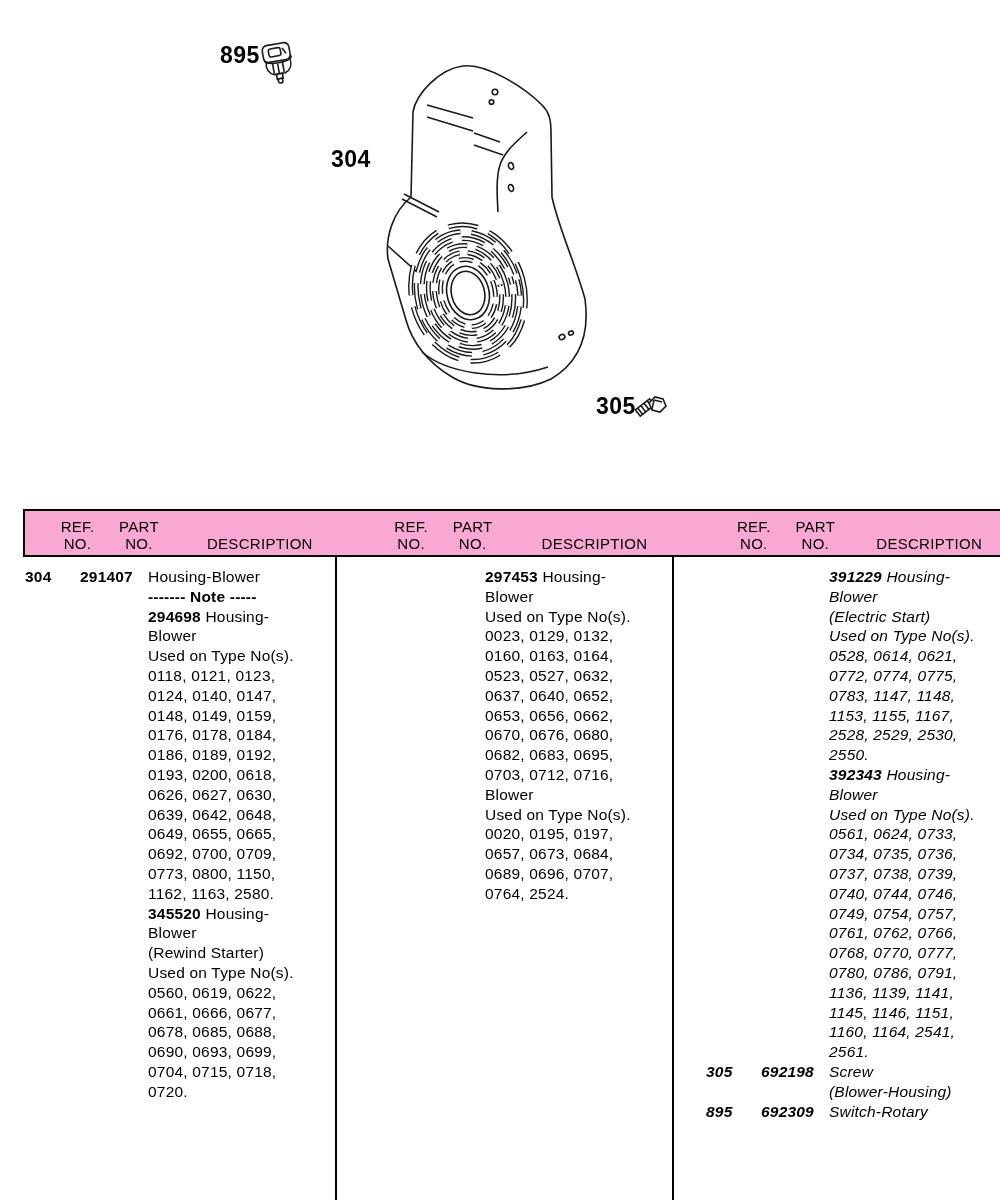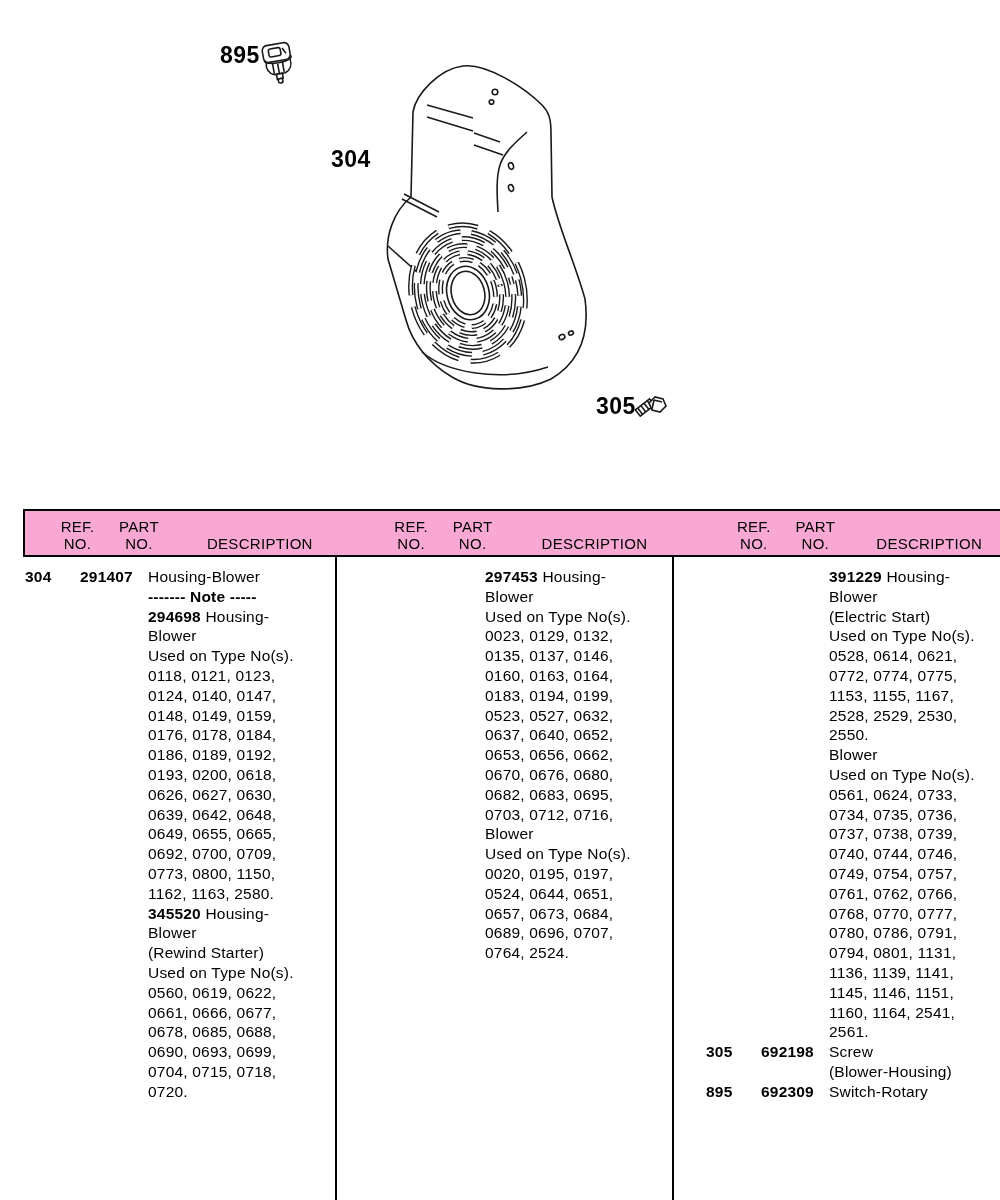--- a/index.html
+++ b/index.html
@@ -311,35 +311,25 @@
           <span class="cell-desc"><span>Used on Type No(s).</span></span>
         </div>
         <div class="line">
           <span class="cell-ref"></span>
           <span class="cell-part"></span>
           <span class="cell-desc"><span>0023, 0129, 0132,</span></span>
         </div>
         <div class="line">
           <span class="cell-ref"></span>
           <span class="cell-part"></span>
-          <span class="cell-desc"><span>0135, 0137, 0146,</span></span>
-        </div>
-        <div class="line">
-          <span class="cell-ref"></span>
-          <span class="cell-part"></span>
           <span class="cell-desc"><span>0160, 0163, 0164,</span></span>
         </div>
         <div class="line">
           <span class="cell-ref"></span>
           <span class="cell-part"></span>
-          <span class="cell-desc"><span>0183, 0194, 0199,</span></span>
-        </div>
-        <div class="line">
-          <span class="cell-ref"></span>
-          <span class="cell-part"></span>
           <span class="cell-desc"><span>0523, 0527, 0632,</span></span>
         </div>
         <div class="line">
           <span class="cell-ref"></span>
           <span class="cell-part"></span>
           <span class="cell-desc"><span>0637, 0640, 0652,</span></span>
         </div>
         <div class="line">
           <span class="cell-ref"></span>
           <span class="cell-part"></span>
@@ -371,39 +361,34 @@
           <span class="cell-desc"><span>Used on Type No(s).</span></span>
         </div>
         <div class="line">
           <span class="cell-ref"></span>
           <span class="cell-part"></span>
           <span class="cell-desc"><span>0020, 0195, 0197,</span></span>
         </div>
         <div class="line">
           <span class="cell-ref"></span>
           <span class="cell-part"></span>
-          <span class="cell-desc"><span>0524, 0644, 0651,</span></span>
-        </div>
-        <div class="line">
-          <span class="cell-ref"></span>
-          <span class="cell-part"></span>
           <span class="cell-desc"><span>0657, 0673, 0684,</span></span>
         </div>
         <div class="line">
           <span class="cell-ref"></span>
           <span class="cell-part"></span>
           <span class="cell-desc"><span>0689, 0696, 0707,</span></span>
         </div>
         <div class="line">
           <span class="cell-ref"></span>
           <span class="cell-part"></span>
           <span class="cell-desc"><span>0764, 2524.</span></span>
         </div>
       </div>
-    <div class="col" data-column="2" style="left:674px;width:258px;">
+    <div class="col" data-column="2" style="left:674px;width:258px;font-style:italic;">
         <div class="line">
           <span class="cell-ref"></span>
           <span class="cell-part"></span>
           <span class="cell-desc"><b>391229</b><span> Housing-</span></span>
         </div>
         <div class="line">
           <span class="cell-ref"></span>
           <span class="cell-part"></span>
           <span class="cell-desc"><span>Blower</span></span>
         </div>
@@ -423,35 +408,45 @@
           <span class="cell-desc"><span>0528, 0614, 0621,</span></span>
         </div>
         <div class="line">
           <span class="cell-ref"></span>
           <span class="cell-part"></span>
           <span class="cell-desc"><span>0772, 0774, 0775,</span></span>
         </div>
         <div class="line">
           <span class="cell-ref"></span>
           <span class="cell-part"></span>
+          <span class="cell-desc"><span>0783, 1147, 1148,</span></span>
+        </div>
+        <div class="line">
+          <span class="cell-ref"></span>
+          <span class="cell-part"></span>
           <span class="cell-desc"><span>1153, 1155, 1167,</span></span>
         </div>
         <div class="line">
           <span class="cell-ref"></span>
           <span class="cell-part"></span>
           <span class="cell-desc"><span>2528, 2529, 2530,</span></span>
         </div>
         <div class="line">
           <span class="cell-ref"></span>
           <span class="cell-part"></span>
           <span class="cell-desc"><span>2550.</span></span>
         </div>
         <div class="line">
           <span class="cell-ref"></span>
           <span class="cell-part"></span>
+          <span class="cell-desc"><b>392343</b><span> Housing-</span></span>
+        </div>
+        <div class="line">
+          <span class="cell-ref"></span>
+          <span class="cell-part"></span>
           <span class="cell-desc"><span>Blower</span></span>
         </div>
         <div class="line">
           <span class="cell-ref"></span>
           <span class="cell-part"></span>
           <span class="cell-desc"><span>Used on Type No(s).</span></span>
         </div>
         <div class="line">
           <span class="cell-ref"></span>
           <span class="cell-part"></span>
@@ -484,25 +479,20 @@
         </div>
         <div class="line">
           <span class="cell-ref"></span>
           <span class="cell-part"></span>
           <span class="cell-desc"><span>0768, 0770, 0777,</span></span>
         </div>
         <div class="line">
           <span class="cell-ref"></span>
           <span class="cell-part"></span>
           <span class="cell-desc"><span>0780, 0786, 0791,</span></span>
-        </div>
-        <div class="line">
-          <span class="cell-ref"></span>
-          <span class="cell-part"></span>
-          <span class="cell-desc"><span>0794, 0801, 1131,</span></span>
         </div>
         <div class="line">
           <span class="cell-ref"></span>
           <span class="cell-part"></span>
           <span class="cell-desc"><span>1136, 1139, 1141,</span></span>
         </div>
         <div class="line">
           <span class="cell-ref"></span>
           <span class="cell-part"></span>
           <span class="cell-desc"><span>1145, 1146, 1151,</span></span>

